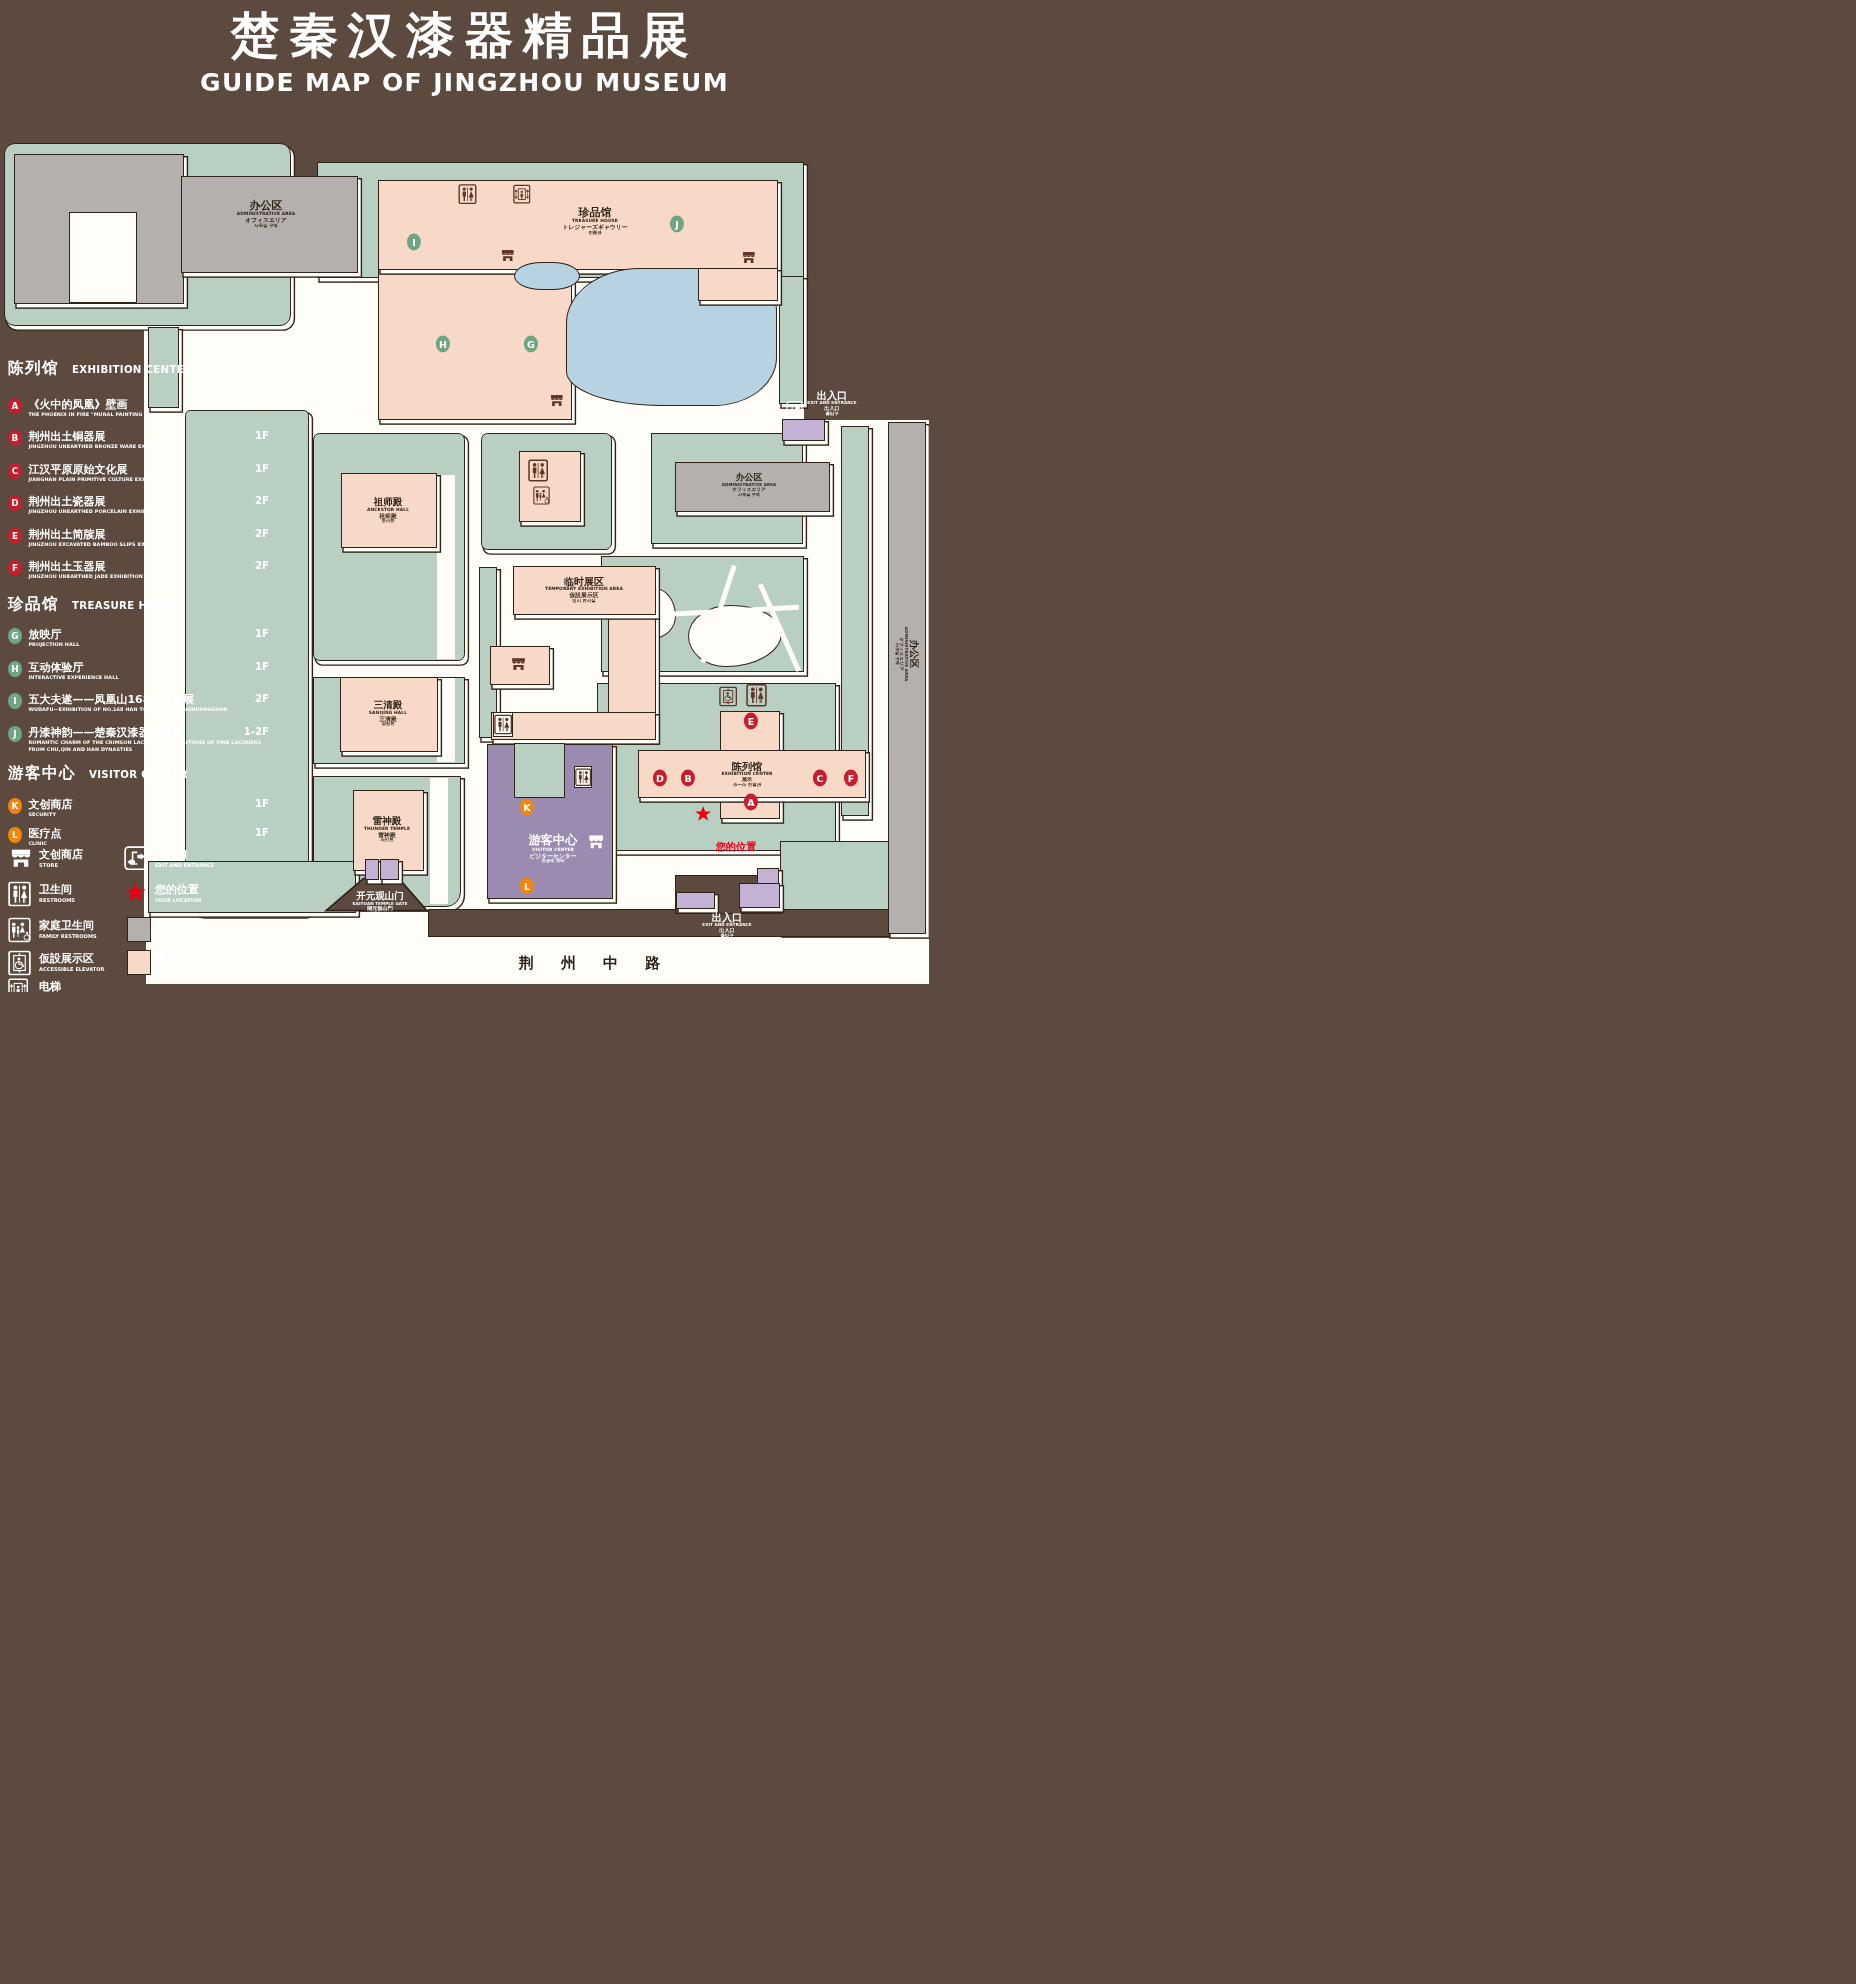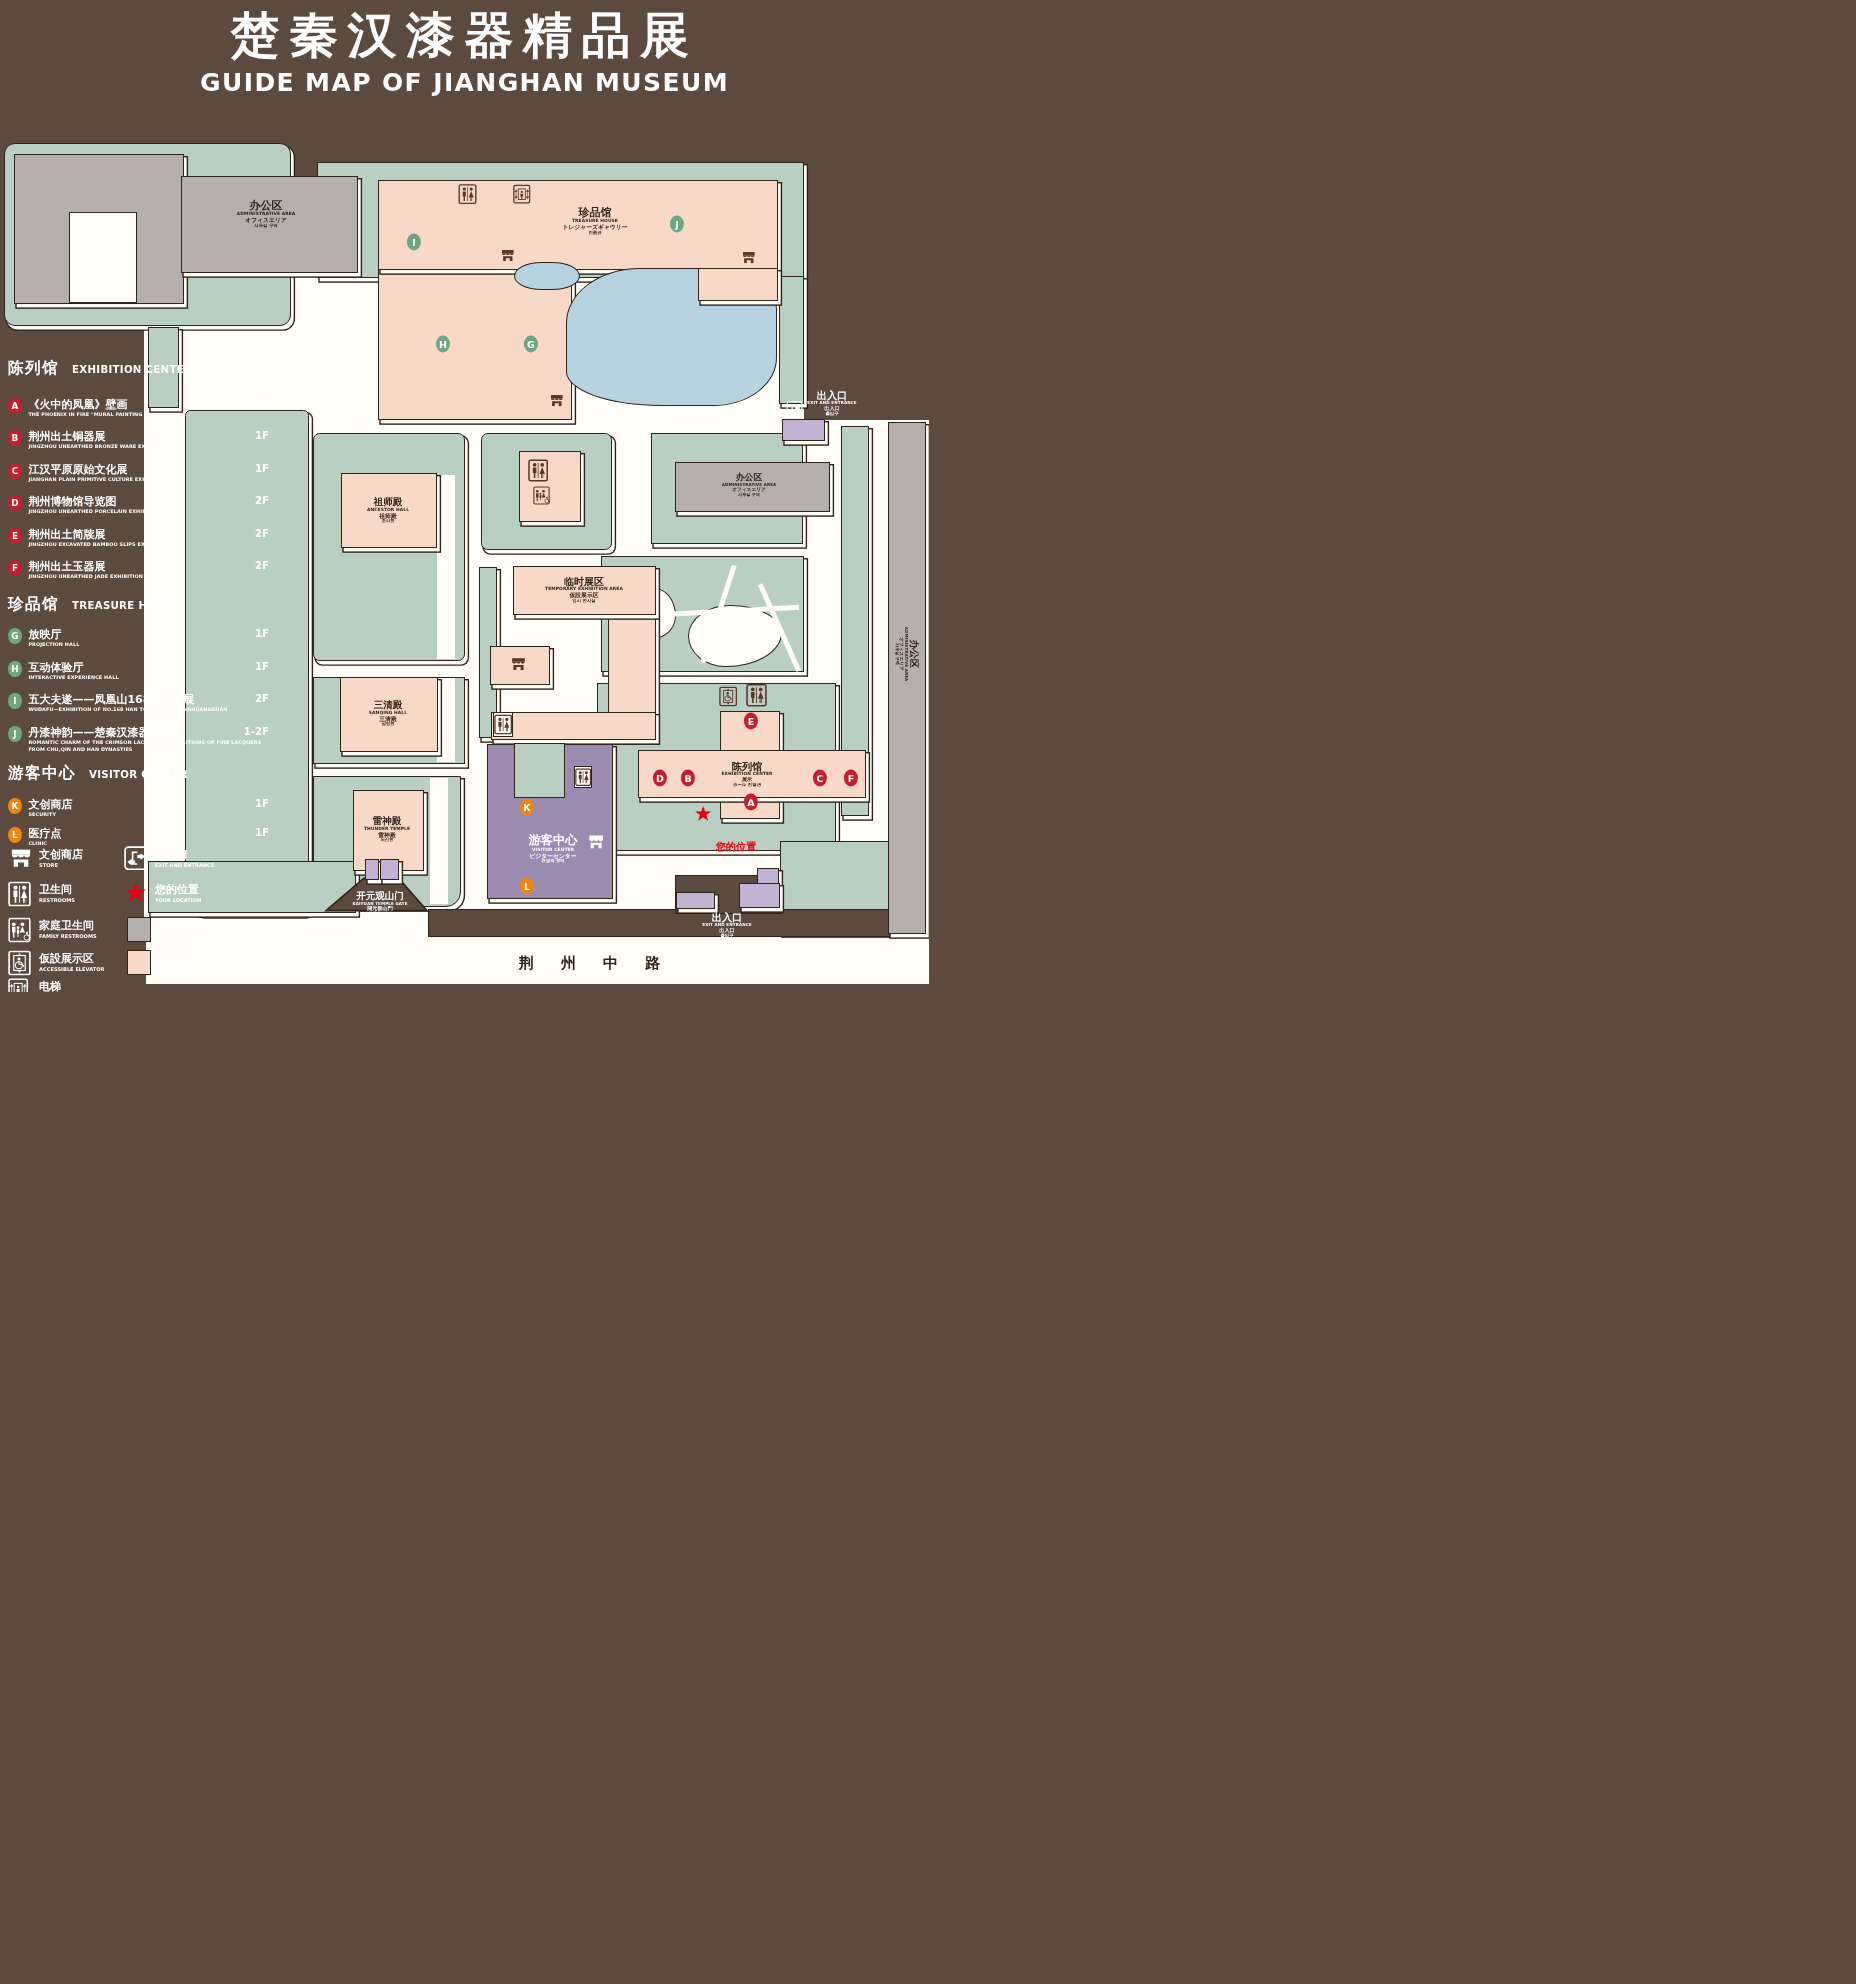--- a/index.html
+++ b/index.html
@@ -127,21 +127,21 @@
 </symbol>
 <symbol id="sy-star" viewBox="0 0 40 40">
  <polygon points="20,2 24.6,14.6 38,14.6 27.2,22.6 31.4,35.6 20,27.6 8.6,35.6 12.8,22.6 2,14.6 15.4,14.6" fill="currentColor"></polygon>
 </symbol>
 </defs>
 </svg>
 
 <div id="stage">
 
   <div class="title">楚秦汉漆器精品展</div>
-  <div class="subtitle">GUIDE MAP OF JIANGHAN MUSEUM</div>
+  <div class="subtitle">GUIDE MAP OF JINGZHOU MUSEUM</div>
 
   <div class="w" style="left:144px;top:188px;width:658px;height:750px"></div>
   <div class="w" style="left:802px;top:420px;width:129px;height:515px"></div>
   <div class="w" style="left:778px;top:400px;width:26px;height:26px"></div>
   <div class="w" style="left:146px;top:906px;width:783px;height:78px"></div>
 
   <div class="g" style="left:4.1px;top:143px;width:285px;height:181px;border-radius:11px"></div>
   <div class="g" style="left:317px;top:162px;width:485px;height:114px"></div>
   <div class="g" style="left:779px;top:276px;width:23px;height:126px"></div>
   <div class="g" style="left:481px;top:433px;width:129px;height:115px;border-radius:6.8px"></div>
@@ -403,21 +403,21 @@
     <div class="en">JINGZHOU UNEARTHED BRONZE WARE EXHIBITION</div>
   </div>
   <div class="srow" style="top:462px">
     <div class="cir">C</div>
     <div class="zh">江汉平原原始文化展</div>
     <div class="fl">1F</div>
     <div class="en">JIANGHAN PLAIN PRIMITIVE CULTURE EXHIBITION</div>
   </div>
   <div class="srow" style="top:494px">
     <div class="cir">D</div>
-    <div class="zh">荆州博物馆导览图</div>
+    <div class="zh">荆州出土瓷器展</div>
     <div class="fl">2F</div>
     <div class="en">JINGZHOU UNEARTHED PORCELAIN EXHIBITIONE</div>
   </div>
   <div class="srow" style="top:527px">
     <div class="cir">E</div>
     <div class="zh">荆州出土简牍展</div>
     <div class="fl">2F</div>
     <div class="en">JINGZHOU EXCAVATED BAMBOO SLIPS EXHIBITION</div>
   </div>
   <div class="srow" style="top:559px">

